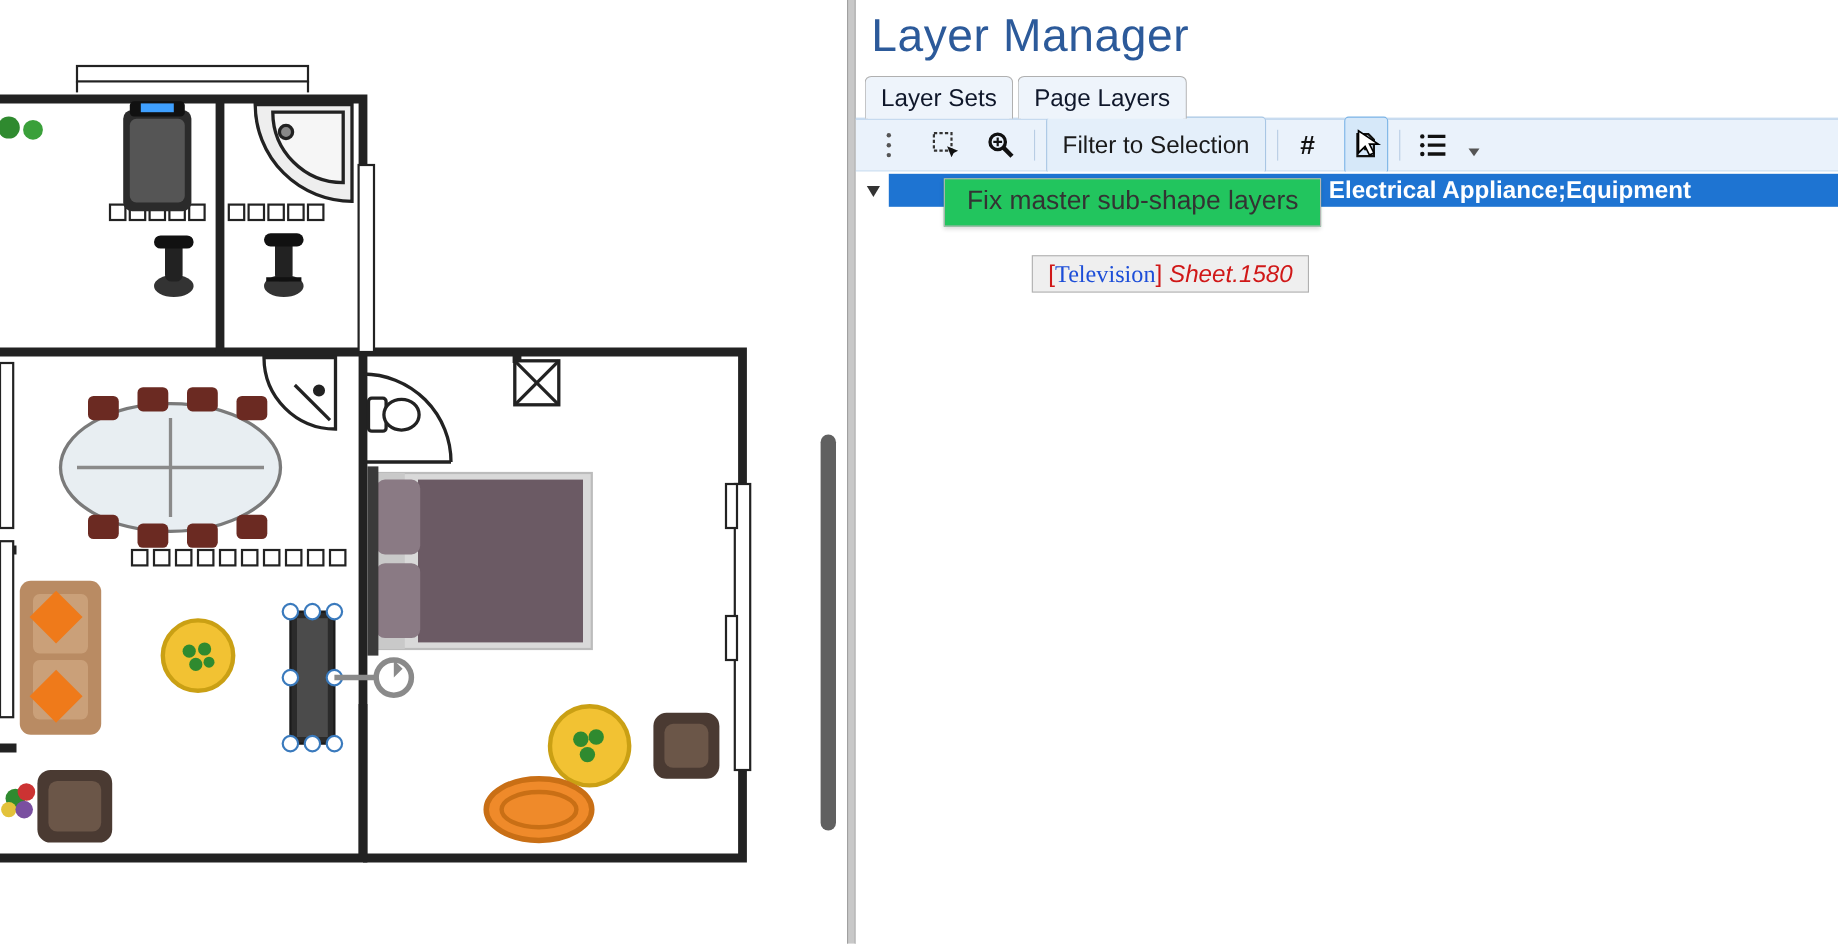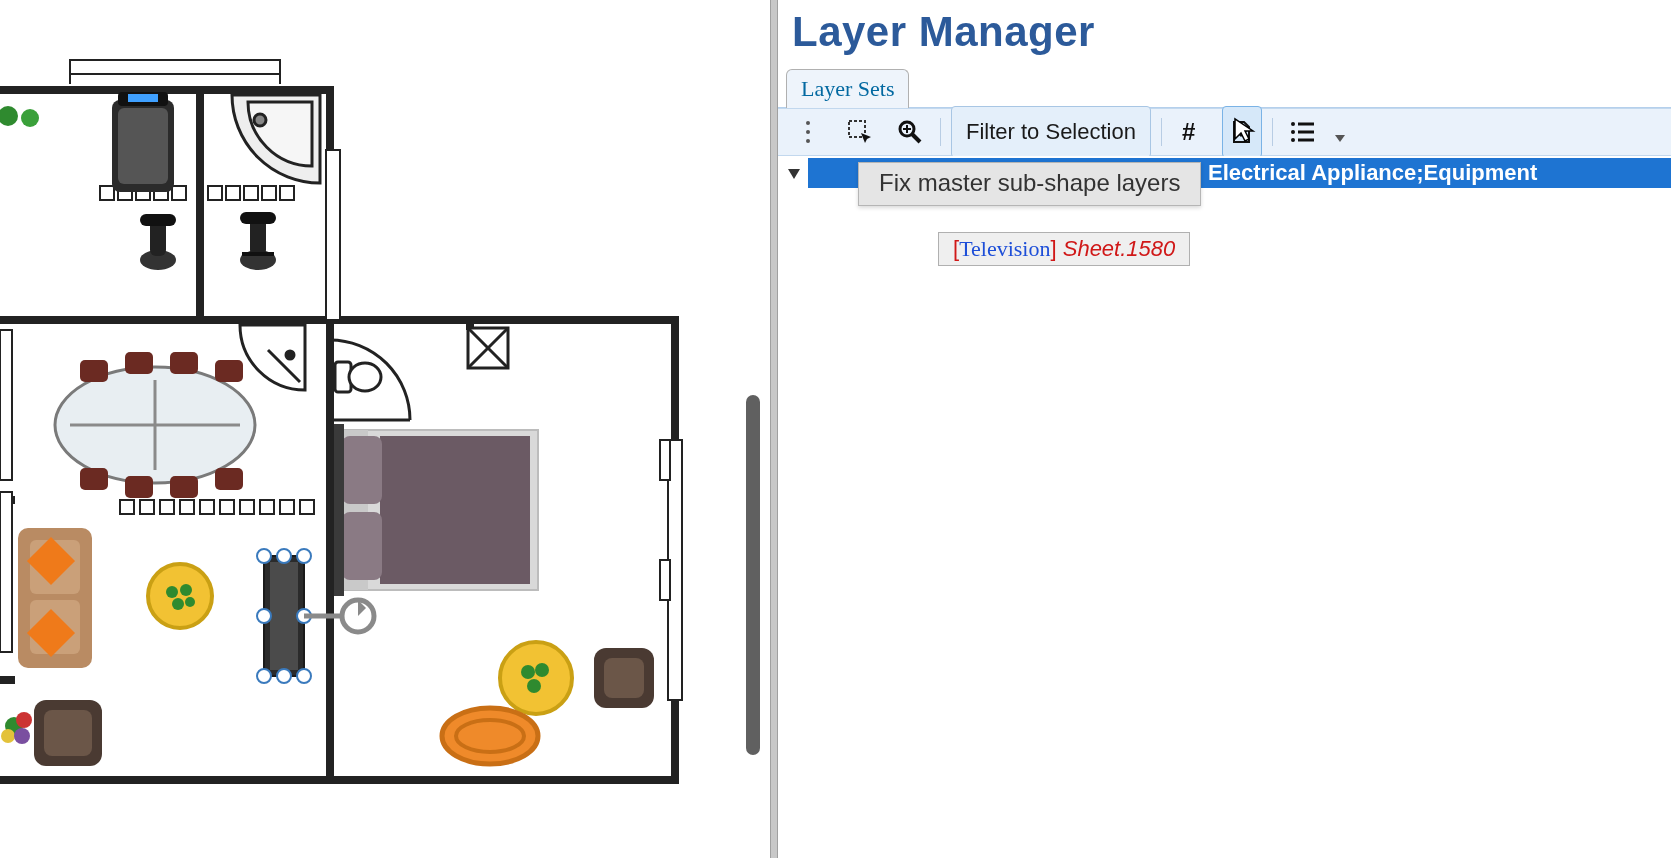--- a/index.html
+++ b/index.html
@@ -32,45 +32,44 @@
 
   
   .panel {
     flex: 1;
     background: #fff;
     display: flex; flex-direction: column;
     padding-top: 4px;
   }
   .panel-title {
     font-size: 42px;
-    font-weight: 700;
+    font-weight: 400;
     color: #2c5a9a;
     padding: 4px 0 8px 14px;
     letter-spacing: 0.5px;
   }
   .tabstrip {
     display: flex;
     align-items: flex-end;
     padding-left: 8px;
     border-bottom: 1px solid #b5d0ec;
     height: 44px;
   }
   .tab {
     border: 1px solid #b0b0b0;
     border-bottom: none;
     background: #eef4fb;
     font-size: 22px;
-    color: #0369a1;
+    color: #0f172a;
     padding: 6px 14px 6px 14px;
     margin-right: 4px;
     border-radius: 6px 6px 0 0;
     cursor: pointer;
     position: relative;
     top: 1px;
-    font-family: Liberation Serif, serif;
   }
   .tab.active {
     background: #fff;
     border-color: #9a9a9a;
     border-bottom: 1px solid #fff;
   }
 
   .toolbar {
     display: flex;
     align-items: center;
@@ -149,21 +148,21 @@
     margin-top: 2px;
   }
   .child-row .bracket { color: #d01818; }
   .child-row .master { color: #1d4ed8; font-family: Liberation Serif, serif; }
   .child-row .sheet  { color: #d01818; font-style: italic; }
 
   
   .tooltip {
     position: absolute;
     left: 80px; top: 6px;
-    background: #e5e5e5;
+    background: #22c55e;
     border: 1px solid #b5b5b5;
     padding: 6px 20px 8px 20px;
     font-size: 24px;
     color: #333;
     box-shadow: 0 2px 4px rgba(0,0,0,0.15);
     z-index: 20;
   }
   
   .cursor-overlay {
     position: absolute;
@@ -394,20 +393,21 @@
 </div>
 
 <div class="divider"></div>
 
 <div class="panel">
 
   <div class="panel-title">Layer Manager</div>
 
   <div class="tabstrip">
     <div class="tab">Layer Sets</div>
+    <div class="tab">Page Layers</div>
   </div>
 
   <div class="toolbar">
     <span class="tool-btn" style="min-width:14px;">
       <svg class="ico" viewBox="0 0 10 26">
           <g fill="#555">
             <circle cx="3" cy="4" r="2"></circle>
             <circle cx="3" cy="13" r="2"></circle>
             <circle cx="3" cy="22" r="2"></circle>
           </g>

